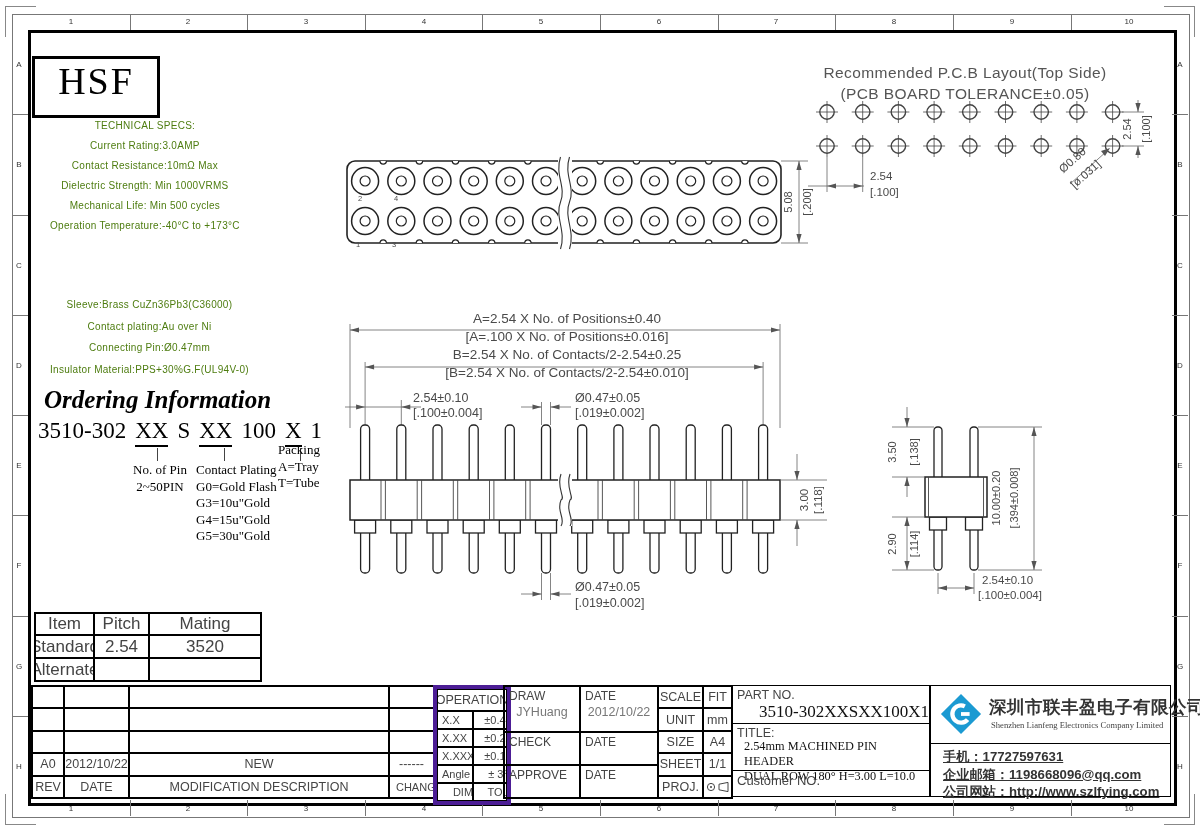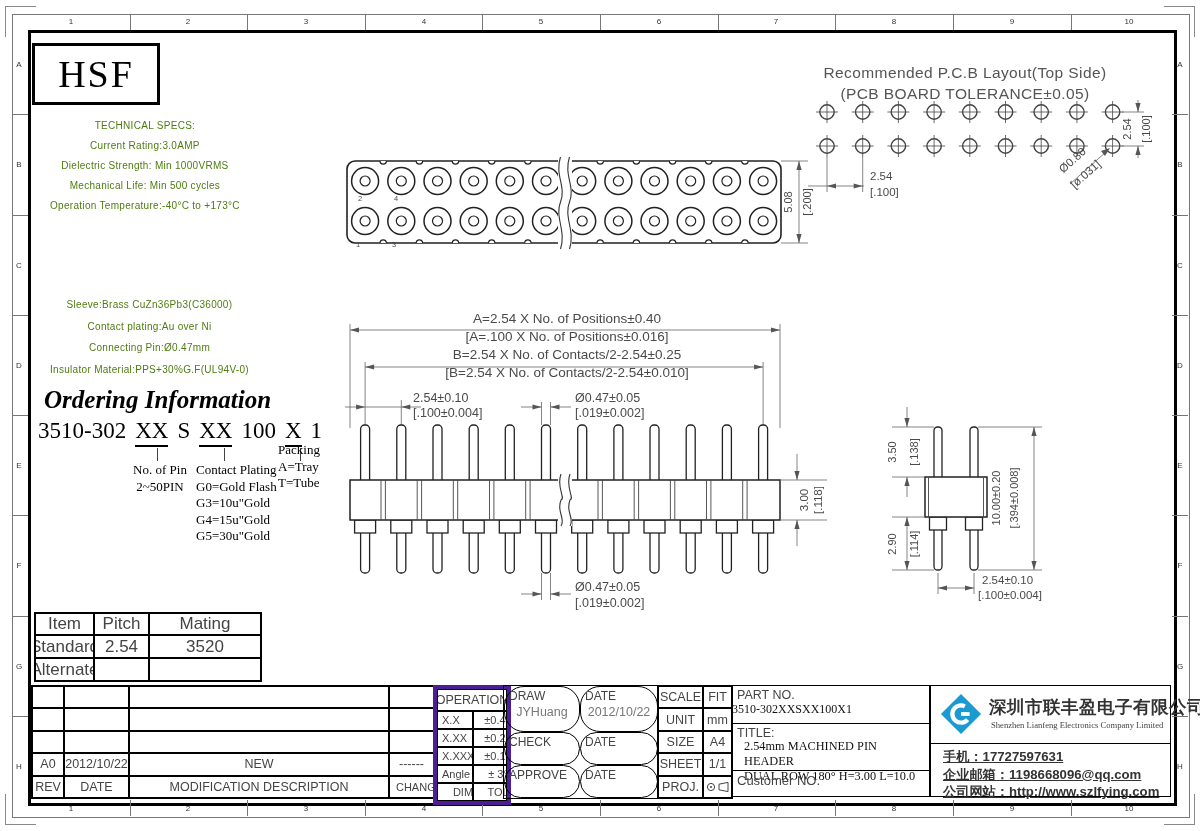--- a/index.html
+++ b/index.html
@@ -6,43 +6,43 @@
   .sheet{position:relative;width:1200px;height:831px;background:#fff;overflow:hidden;
          font-family:"Liberation Sans",sans-serif;color:#4a4a4a;}
   .abs{position:absolute;}
   
   .outer-frame{left:12px;top:14px;width:1176px;height:802px;border:1px solid #777;}
   .inner-frame{left:28px;top:30px;width:1143px;height:770px;border:3px solid #000;}
   .tick{background:#777;}
   .zone-label{font-size:8px;color:#333;transform:translate(-50%,-50%);}
   .corner{width:30px;height:30px;}
   
-  .hsf-box{left:32px;top:43px;width:122px;height:56px;border:3px solid #000;
-           display:flex;align-items:center;justify-content:center;}
+  .hsf-box{left:32px;top:56px;width:122px;height:56px;border:3px solid #000;
+           display:flex;justify-content:center;}
   .hsf-text{font-family:"Liberation Serif",serif;font-size:38px;color:#000;letter-spacing:2px;}
   
   .cadline{font-size:10px;letter-spacing:.3px;line-height:20px;white-space:nowrap;color:#4d7c0f;text-align:center;}
   .spec2 .cadline{line-height:21.5px;}
   
   .ord-title{font-family:"Liberation Serif",serif;font-style:italic;font-weight:bold;
              font-size:25px;color:#000;white-space:nowrap;}
   .part-line{font-family:"Liberation Serif",serif;font-size:23px;color:#000;white-space:nowrap;}
   .part-line span{display:inline-block;margin-right:9px;}
   .useg{border-bottom:2px solid #000;padding-bottom:1px;}
   .leader{width:1px;background:#444;}
   .ann{font-family:"Liberation Serif",serif;font-size:13px;color:#000;line-height:16.5px;white-space:nowrap;}
   
   .pcb-title{width:340px;text-align:center;font-size:15.5px;letter-spacing:.4px;line-height:21px;color:#555;}
   
   .grid{display:grid;box-sizing:border-box;}
   .cell{border:1px solid #000;box-sizing:border-box;display:flex;align-items:center;
         justify-content:center;font-size:12.5px;color:#444;overflow:hidden;white-space:nowrap;}
   .cell.small{font-size:11px;padding-left:16px;}
   .cell.left{justify-content:flex-start;padding-left:4px;}
-  .lblcell{position:relative;display:block;border-radius:20px;}
+  .lblcell{position:relative;display:block;}
   .lblcell .lbl{position:absolute;left:4px;top:2px;font-size:12px;color:#444;}
   .lblcell .val{position:absolute;left:0;right:0;top:18px;text-align:center;font-size:12.5px;color:#777;}
   .mating .cell{font-size:17px;}
   
   .part-label{position:absolute;left:5px;top:2px;font-size:12.5px;color:#444;}
   .serifv{font-family:"Liberation Serif",serif;color:#111;}
   
   .cn-name{font-size:17.5px;font-weight:bold;color:#333;letter-spacing:.5px;white-space:nowrap;}
   .en-name{font-family:"Liberation Serif",serif;font-size:8.6px;color:#444;white-space:nowrap;}
   .contact{font-size:13.2px;font-weight:bold;color:#333;line-height:17.5px;white-space:nowrap;text-decoration:underline;}
@@ -136,20 +136,21 @@
     <span class="abs zone-label" style="left:1180px;top:766px;">H</span>
   </div>
 
   <div class="abs hsf-box">
     <span class="hsf-text">HSF</span>
   </div>
 
   <div class="abs" style="left:50px;top:116px;">
     <div class="cadline">TECHNICAL SPECS:</div>
     <div class="cadline">Current Rating:3.0AMP</div>
+    <div class="cadline">Contact Resistance:10mΩ Max</div>
     <div class="cadline">Dielectric Strength: Min 1000VRMS</div>
     <div class="cadline">Mechanical Life: Min 500 cycles</div>
     <div class="cadline">Operation Temperature:-40°C to +173°C</div>
   </div>
 
   <div class="abs spec2" style="left:50px;top:294px;">
     <div class="cadline">Sleeve:Brass CuZn36Pb3(C36000)</div>
     <div class="cadline">Contact plating:Au over Ni</div>
     <div class="cadline">Connecting Pin:Ø0.47mm</div>
     <div class="cadline">Insulator Material:PPS+30%G.F(UL94V-0)</div>
@@ -535,21 +536,21 @@
         <circle cx="6" cy="6" r="3.6" fill="none" stroke="#444" stroke-width="1"></circle>
         <circle cx="6" cy="6" r="1" fill="#444"></circle>
         <path d="M14,3.2 L23,1.4 L23,10.6 L14,8.8 Z" fill="none" stroke="#444" stroke-width="1"></path>
       </svg>
     </div>
   </div>
 
   <div class="abs" style="left:731px;top:685px;width:199px;height:112px;border:1px solid #000;box-sizing:border-box;">
     <div style="position:relative;height:38px;border-bottom:1px solid #000;box-sizing:border-box;">
       <span class="part-label">PART NO.</span>
-      <div class="serifv" style="position:absolute;top:16px;left:0;right:0;text-align:left;font-size:12px;">3510-302XXSXX100X1</div>
+      <div class="serifv" style="position:absolute;top:16px;left:0;right:0;text-align:right;font-size:17px;">3510-302XXSXX100X1</div>
     </div>
     <div style="position:relative;height:47px;border-bottom:1px solid #000;box-sizing:border-box;">
       <span class="part-label">TITLE:</span>
       <div class="serifv" style="position:absolute;top:15px;left:12px;font-size:12.3px;line-height:15px;">
         <div>2.54mm MACHINED PIN HEADER</div>
         <div>DUAL ROW 180° H=3.00 L=10.0</div>
       </div>
     </div>
     <div style="position:relative;height:25px;">
       <span class="part-label" style="font-size:13px;">Customer NO.</span>

